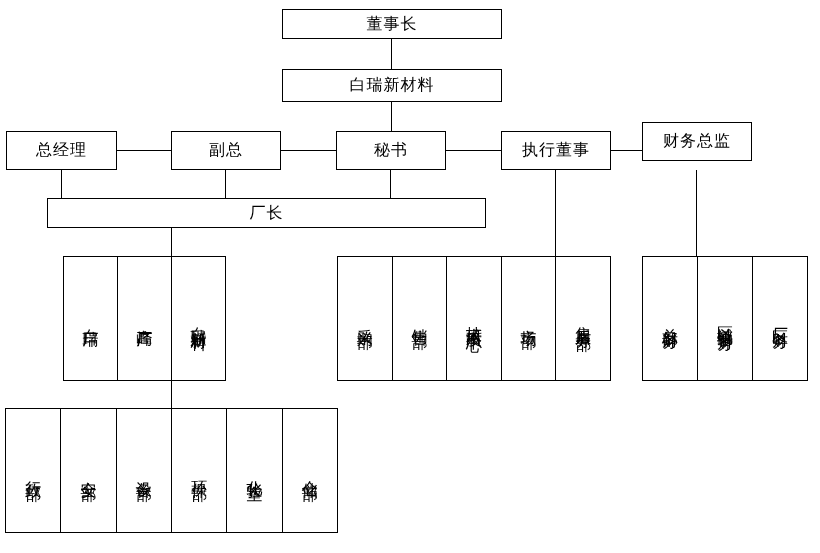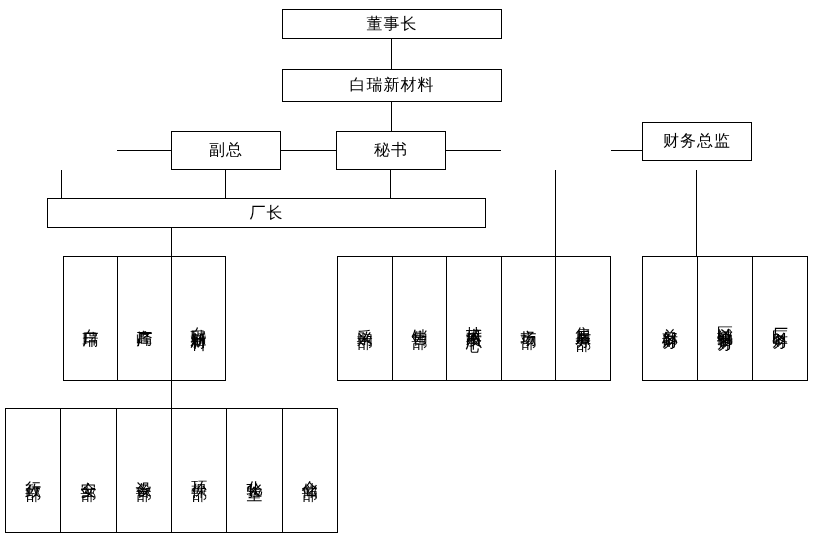--- a/index.html
+++ b/index.html
@@ -82,25 +82,31 @@
   <div class="vline" style="left:696px; top:170px; height:86px;"></div>
 
   <div class="box" style="left:282px; top:9px; width:220px; height:30px;">
     <span>董事长</span>
   </div>
 
   <div class="box" style="left:282px; top:69px; width:220px; height:33px;">
     <span>白瑞新材料</span>
   </div>
 
+  <div class="box" style="left:6px; top:131px; width:111px; height:39px;">
+    <span>总经理</span>
+  </div>
   <div class="box" style="left:171px; top:131px; width:110px; height:39px;">
     <span>副总</span>
   </div>
   <div class="box" style="left:336px; top:131px; width:110px; height:39px;">
     <span>秘书</span>
+  </div>
+  <div class="box" style="left:501px; top:131px; width:110px; height:39px;">
+    <span>执行董事</span>
   </div>
   <div class="box" style="left:642px; top:122px; width:110px; height:39px;text-align:center;">
     <span>财务总监</span>
   </div>
 
   <div class="box" style="left:7px; top:198px; width:439px; height:30px;margin-left:40px;">
     <span>厂长</span>
   </div>
 
   <div class="group" style="left:63px; top:256px; width:163px; height:125px;">

